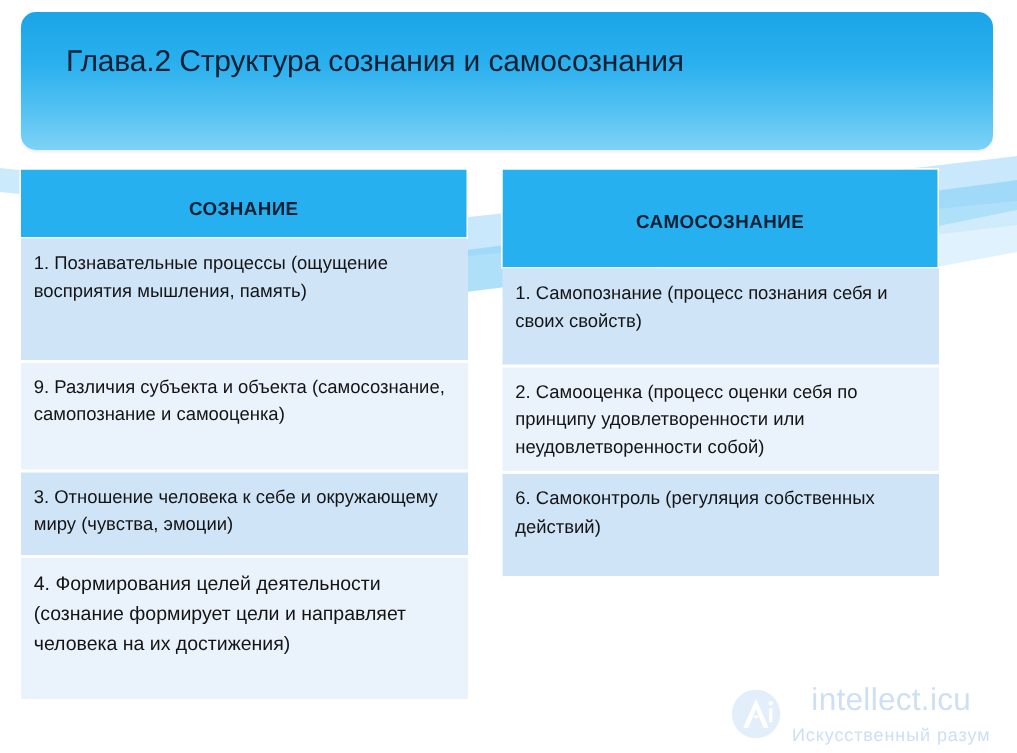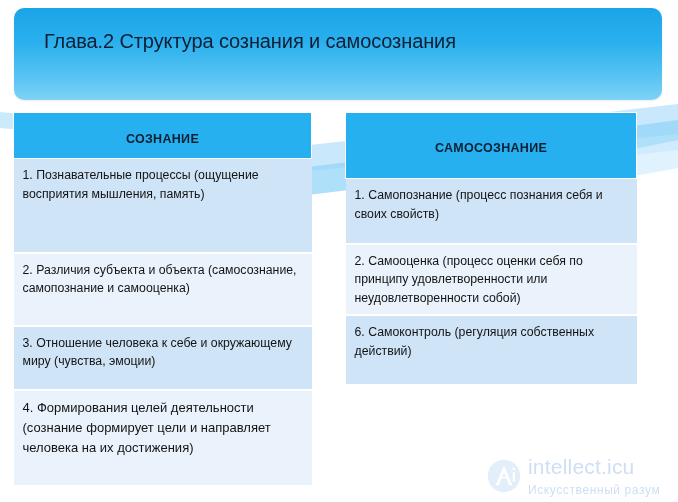--- a/index.html
+++ b/index.html
@@ -61,21 +61,21 @@
     white-space: nowrap;
   }
 
   
   .tbl {
     position: absolute;
     border-collapse: collapse;
   }
 
   #table-consciousness { left: 13px;  top: 112px; width: 299px; }
-  #table-selfawareness { left: 345px; top: 112px; width: 292px; }
+  #table-selfawareness { left: 334px; top: 112px; width: 292px; }
 
   .tbl-header {
     background: #27b0f0;
     color: #0d1f33;
     font-weight: bold;
     text-align: center;
     font-size: 12.5px;
     letter-spacing: 0.3px;
     border: 1px solid #ffffff;
   }
@@ -107,20 +107,21 @@
   #watermark {
     position: absolute;
     left: 487px;
     top: 455px;
     width: 185px;
     height: 42px;
     display: flex;
     align-items: center;
     gap: 7px;
     pointer-events: none;
+    text-align: center;
   }
 
   #watermark-logo {
     width: 34px;
     height: 34px;
     flex: 0 0 34px;
   }
 
   #watermark-textblock { line-height: 1; }
 
@@ -154,27 +155,27 @@
   </div>
 
   <table class="tbl" id="table-consciousness">
     <tbody>
         <tr>
       <td class="tbl-header">
         <span class="hdr-label">СОЗНАНИЕ</span>
       </td>
     </tr>
     <tr>
-      <td class="tbl-row shade-a" style="height:94px">1. Познавательные процессы (ощущение восприятия мышления, память)</td>
-    </tr>
-    <tr>
-      <td class="tbl-row shade-b" style="height:73px">2. Различия субъекта и объекта (самосознание, самопознание и самооценка)</td>
-    </tr>
-    <tr>
-      <td class="tbl-row shade-a" style="height:64px">3. Отношение  человека к себе и окружающему миру (чувства, эмоции)</td>
+      <td class="tbl-row shade-a" style="height:82px">1. Познавательные процессы (ощущение восприятия мышления, память)</td>
+    </tr>
+    <tr>
+      <td class="tbl-row shade-b" style="height:73px">9. Различия субъекта и объекта (самосознание, самопознание и самооценка)</td>
+    </tr>
+    <tr>
+      <td class="tbl-row shade-a" style="height:57px">3. Отношение  человека к себе и окружающему миру (чувства, эмоции)</td>
     </tr>
     <tr>
       <td class="tbl-row shade-b row-big" style="height:96px">4. Формирования целей деятельности (сознание формирует цели и направляет человека на их достижения)</td>
     </tr>
   </tbody>
     </table>
 
   <table class="tbl" id="table-selfawareness">
     <tbody>
         <tr>

